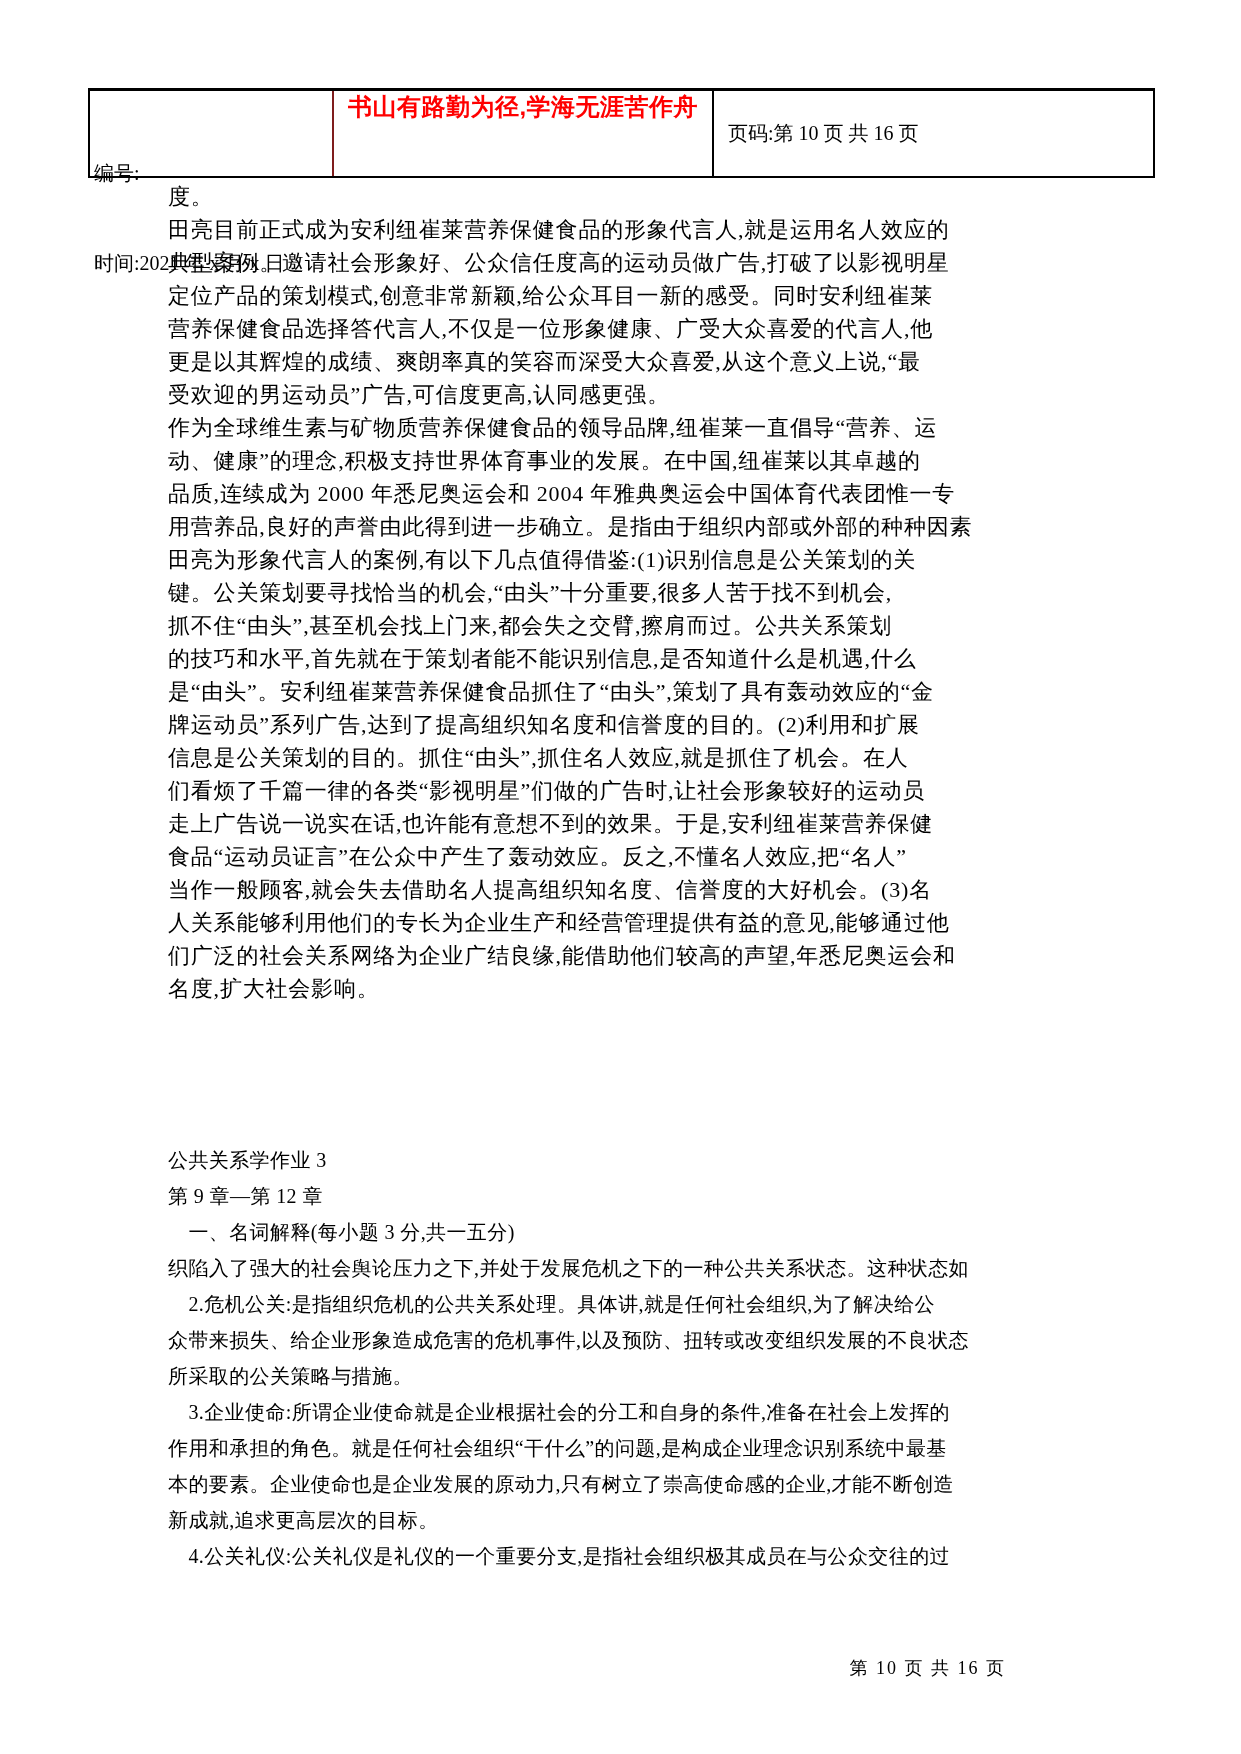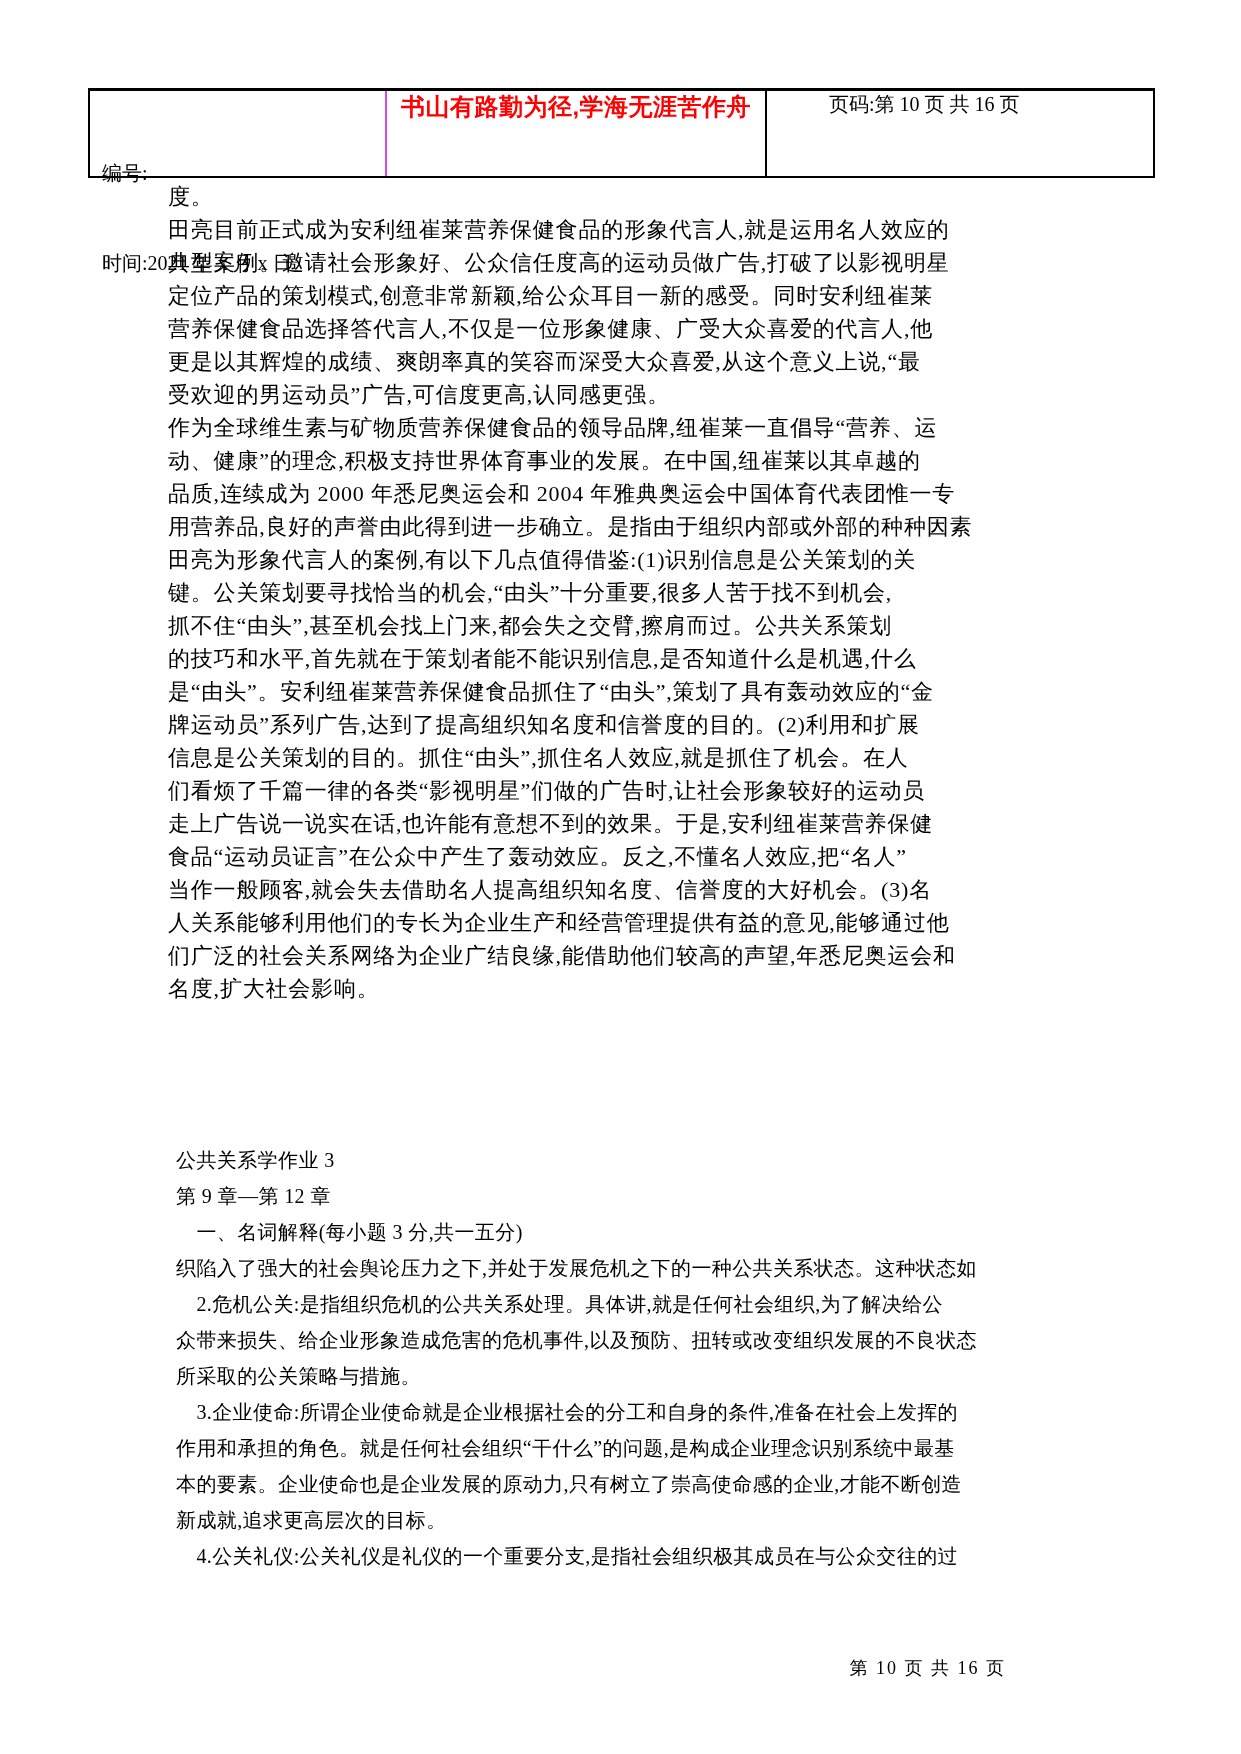--- a/index.html
+++ b/index.html
@@ -19,65 +19,65 @@
     top: 88px;
     width: 1067px;
     height: 90px;
     box-sizing: border-box;
     border: 2px solid #000000;
     border-top-width: 3px;
     display: flex;
   }
   .hcell { box-sizing: border-box; }
   .hcell-left {
-    width: 297px;
-    border-right: 2px solid #d946ef;
-    padding: 7px 12px 0 12px;
+    width: 244px;
+    border-right: 2px solid #7f1d1d;
+    padding: 7px 12px 0 4px;
     font-size: 20px;
     line-height: 30px;
     white-space: pre-wrap;
   }
   .hcell-mid {
     width: 380px;
     border-right: 2px solid #000000;
     display: flex;
     justify-content: center;
   }
   .motto {
     font-family: "Liberation Sans", "DejaVu Sans", sans-serif;
     font-weight: bold;
     font-size: 24px;
     letter-spacing: 0.5px;
     white-space: nowrap;
   }
   .hcell-right {
     flex: 1;
     display: flex;
+    align-items: center;
     padding-left: 14px;
     font-size: 20px;
     white-space: pre-wrap;
-    margin-left: 48px;
   }
   
   .article {
     position: absolute;
     left: 168px;
     top: 180px;
     width: 820px;
   }
   .aline {
     font-size: 22px;
     line-height: 33px;
     letter-spacing: 0.8px;
     white-space: pre-wrap;
   }
   
   .homework {
     position: absolute;
-    left: 176px;
+    left: 168px;
     top: 1142px;
     width: 822px;
   }
   .hline {
     font-size: 20px;
     line-height: 36px;
     letter-spacing: 0.4px;
     white-space: pre-wrap;
   }
   

